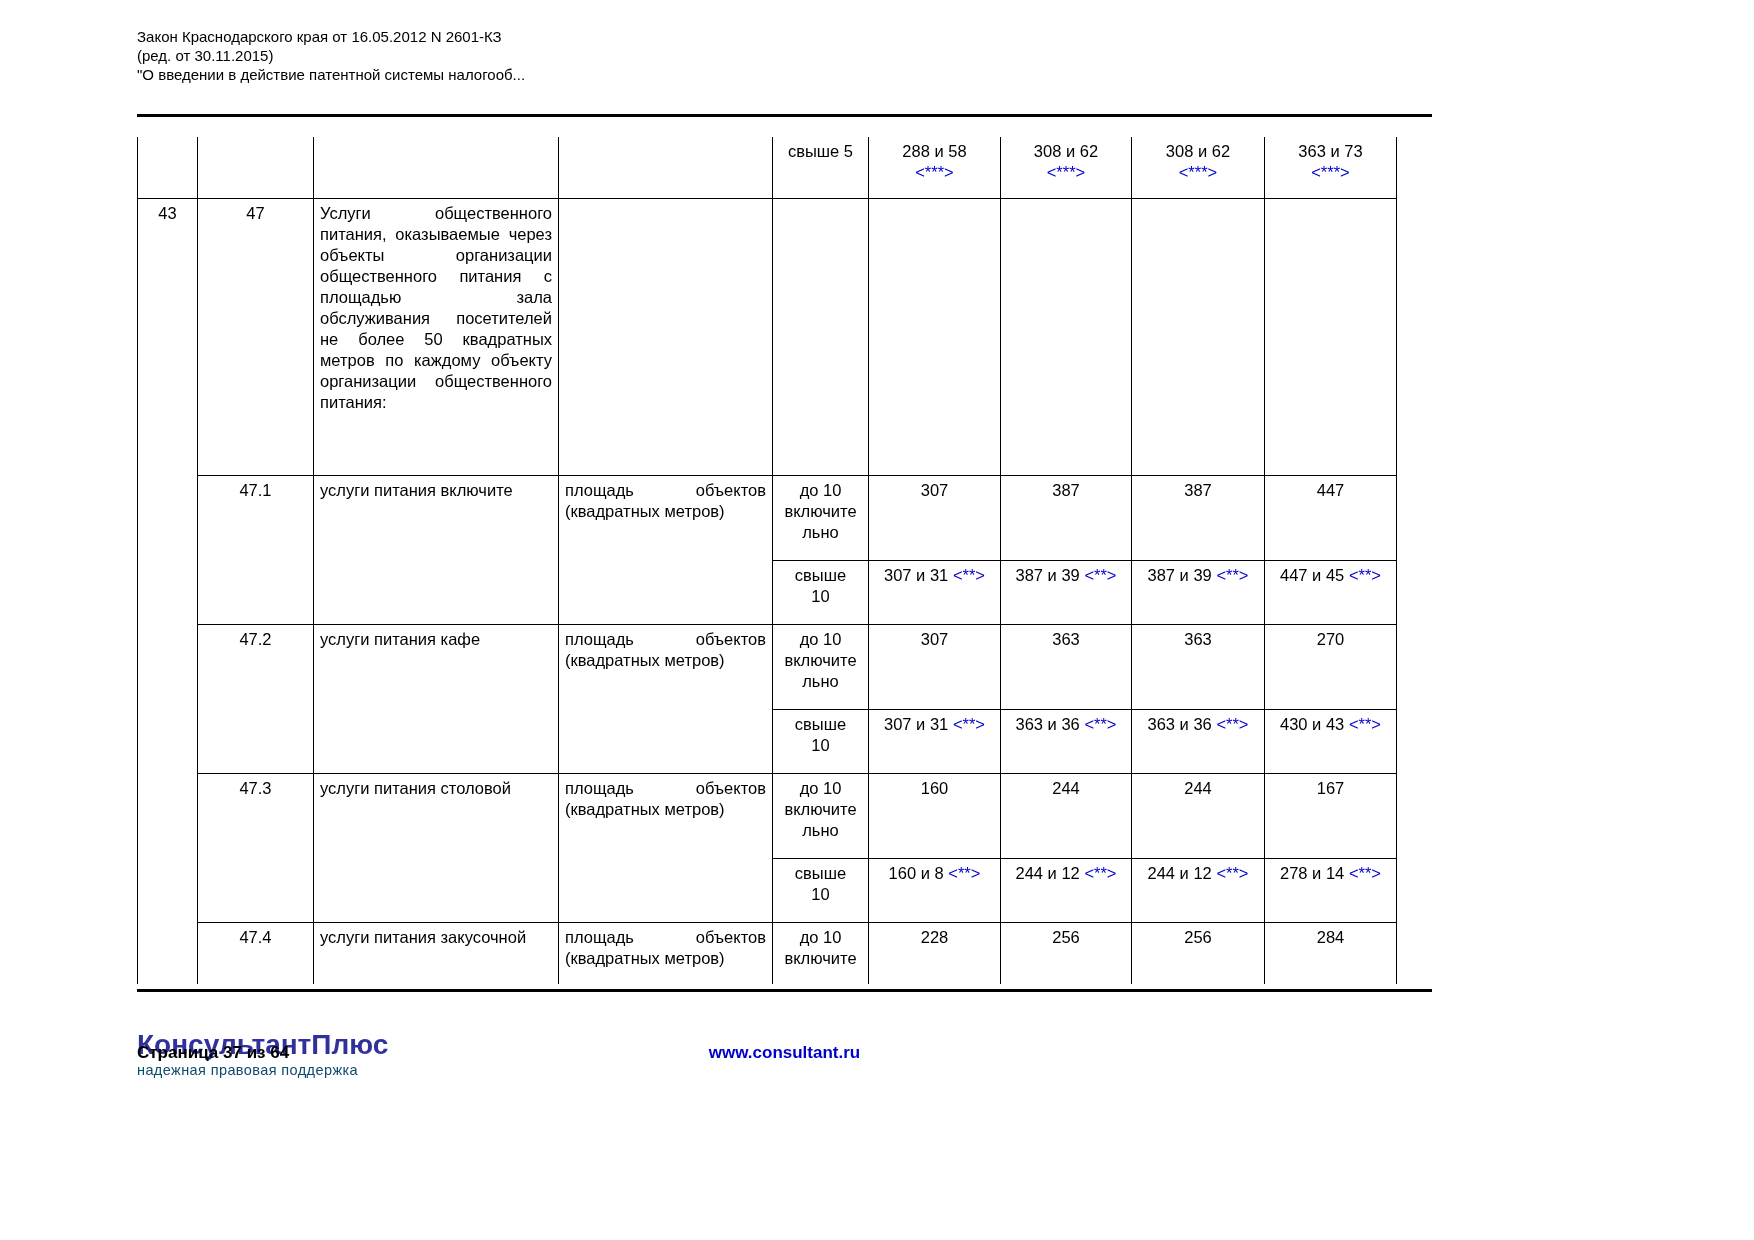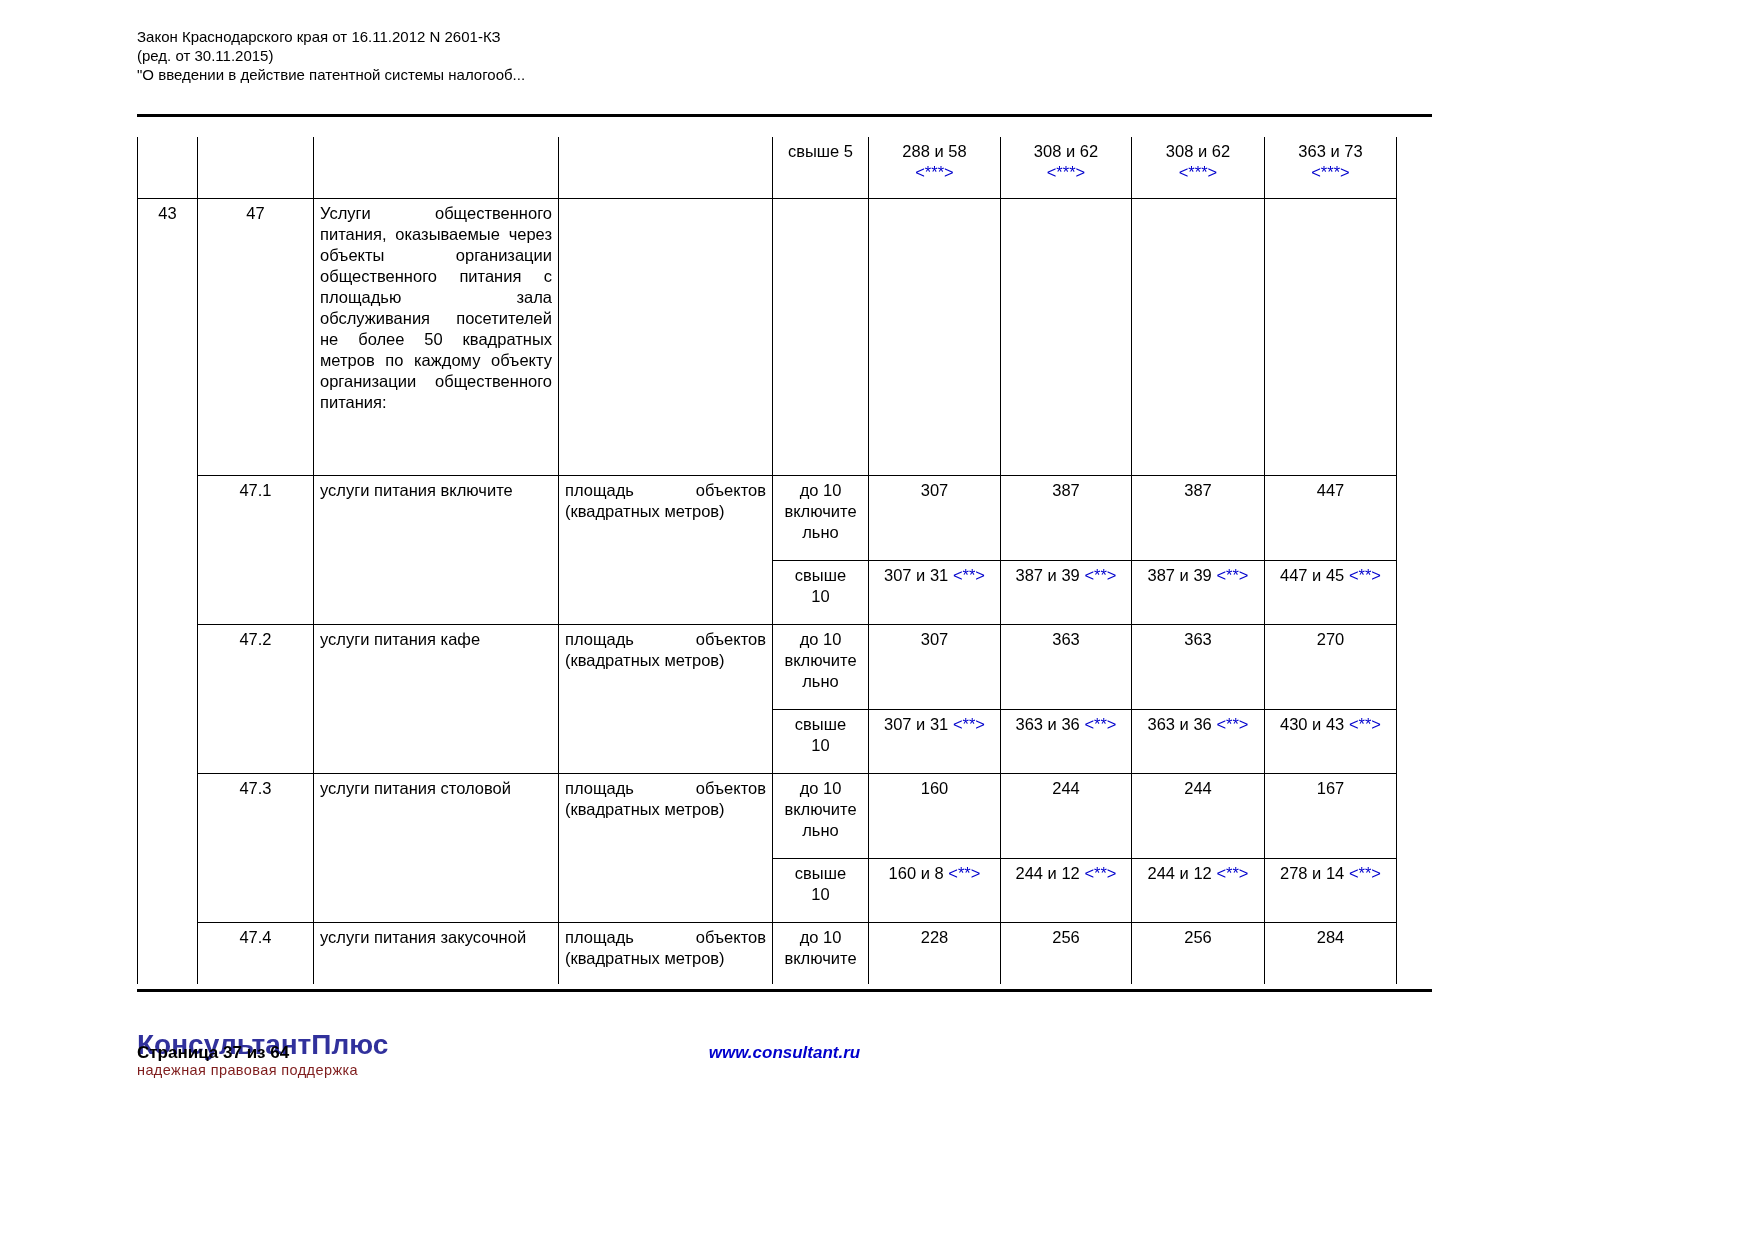--- a/index.html
+++ b/index.html
@@ -31,29 +31,29 @@
   .r-last td { border-bottom:none; }
   .no-bb { border-bottom:none; }
   .center { text-align:center; }
   .justify { text-align:justify; }
   .range { text-align:center; white-space:pre-line; }
   .val { text-align:center; }
 
   
   .footer-logo { left:137px; top:1030px; }
   .footer-logo .brand { font-size:28px; font-weight:bold; color:#31319c; line-height:30px; }
-  .footer-logo .tagline { font-size:14.5px; color:#7f1d1d; letter-spacing:0.4px; margin-top:2px; }
-  .footer-site { left:137px; top:1043px; width:1295px; text-align:center; font-size:17px; font-weight:bold;font-style:italic; }
+  .footer-logo .tagline { font-size:14.5px; color:#0c4a6e; letter-spacing:0.4px; margin-top:2px; }
+  .footer-site { left:137px; top:1043px; width:1295px; text-align:center; font-size:17px; font-weight:bold; }
   .footer-page { left:137px; top:1043px; width:1295px; text-align:left; font-size:17px;font-weight:bold; }
 </style>
 </head>
 <body>
 
 <div class="abs header-left">
-  <div>Закон Краснодарского края от 16.11.2012 N 2601-КЗ</div>
+  <div>Закон Краснодарского края от 16.05.2012 N 2601-КЗ</div>
   <div>(ред. от 30.11.2015)</div>
   <div>"О введении в действие патентной системы налогооб...</div>
 </div>
 <div class="abs header-right">
 </div>
 <div class="abs rule rule-top"></div>
 
 <div class="abs table-wrap">
   <table>
     <colgroup>

